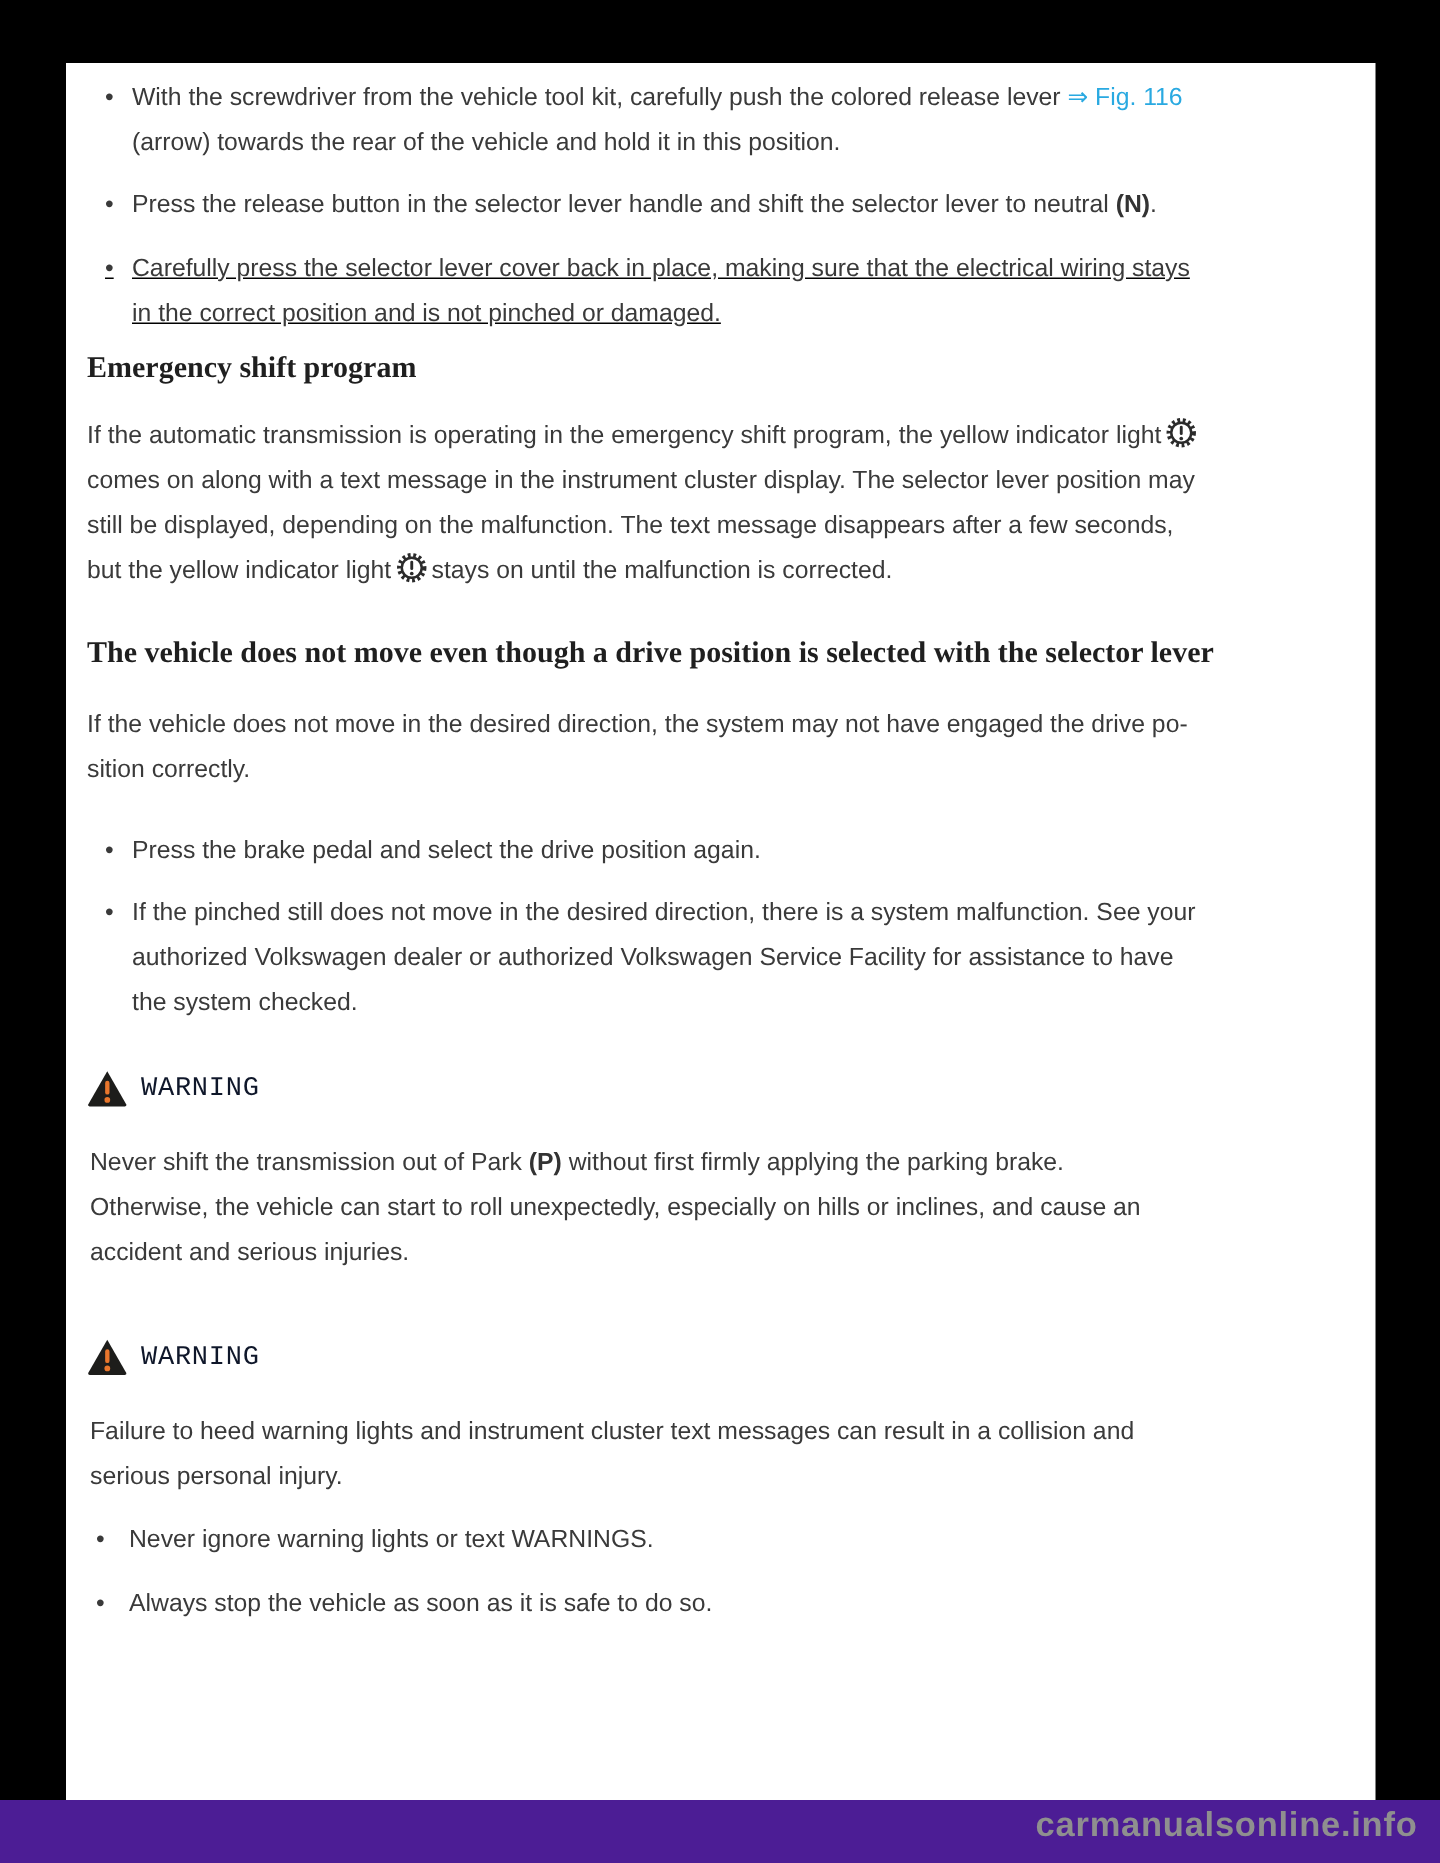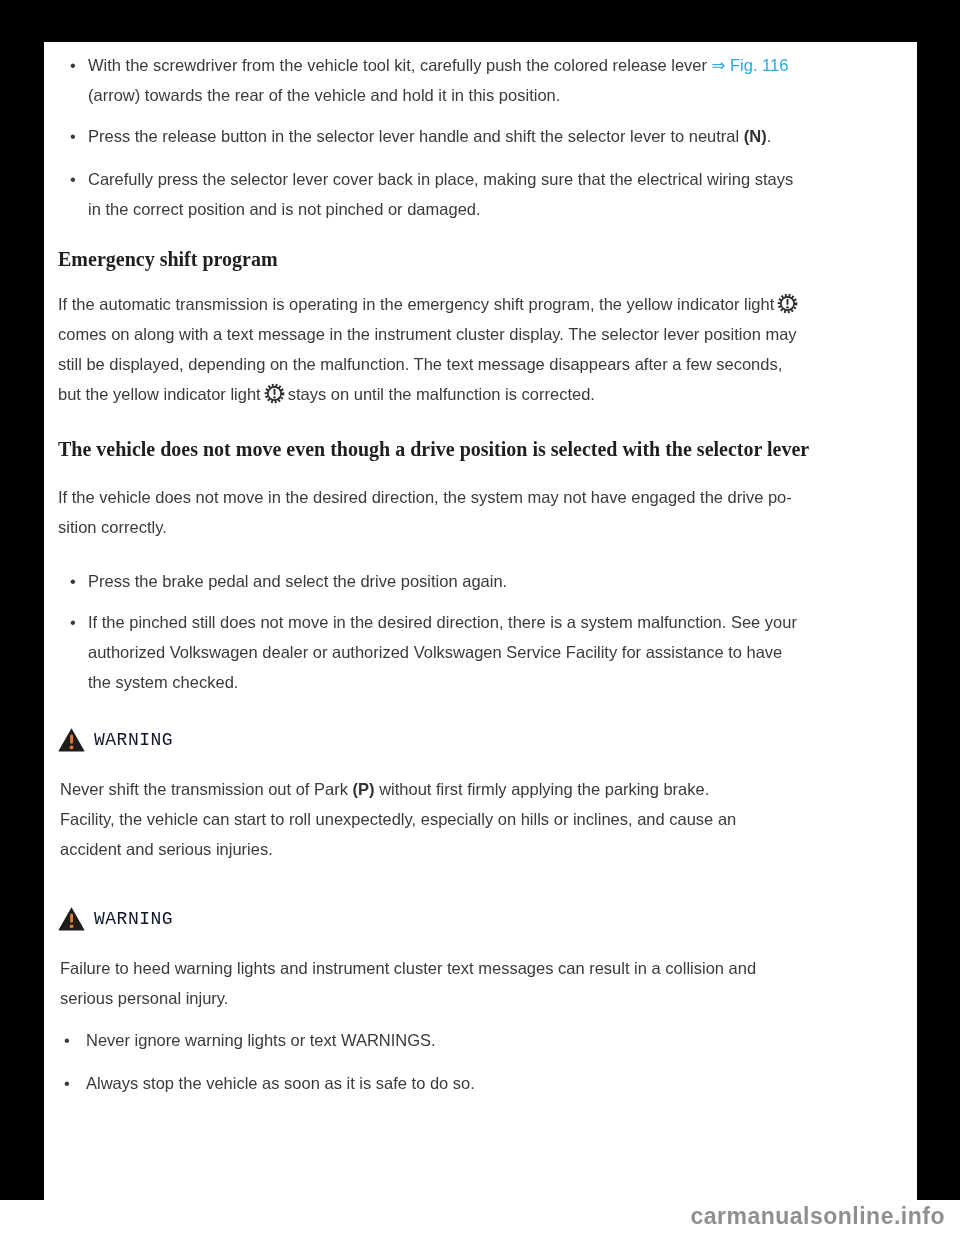--- a/index.html
+++ b/index.html
@@ -11,41 +11,41 @@
     position:absolute;left:44px;top:42px;width:873px;height:1240px;
     background:#fff;box-sizing:border-box;padding:8px 12px 0 14px;overflow:hidden;
   }
   .line{display:block;white-space:nowrap;}
   .body-txt{font-size:16.5px;line-height:30px;color:#3a3a3a;}
   .bullet{display:flex;margin-bottom:12px;}
   .bullet .marker{width:30px;flex:0 0 30px;box-sizing:border-box;padding-left:12px;
     font-size:16.5px;line-height:30px;color:#3a3a3a;}
   .bullet .marker::before{content:"\2022";}
   .blines{flex:1 1 auto;}
-  .mb11{margin-bottom:11px;}.mb13{margin-bottom:13px;}.mb22{margin-bottom:22px;}
+  .mb11{margin-bottom:11px;}.mb13{margin-bottom:13px;}.mb22{margin-bottom:8px;text-decoration:underline;}
   .h-serif{
     font-family:"Liberation Serif",serif;font-weight:700;font-size:20px;line-height:26px;
     color:#1f1f1f;margin:0 0 17px 0;white-space:nowrap;
   }
   .h2-mb{margin-bottom:20px;}
   p.para{margin:0 0 27px 0;}
   .mb22p{margin-bottom:22px !important;}
   .mb24p{margin-bottom:24px !important;}
   b{font-weight:700;color:#333;}
   .fig-link{color:#29a9e1;cursor:pointer;}
   .gear-icon{display:inline-block;vertical-align:-4px;margin:0 3px;}
   .warning{margin-bottom:40px;}
   .warning-head{display:flex;align-items:center;gap:9px;height:30px;margin-bottom:19px;margin-top:0;}
   .warning-title{
     font-family:Liberation Mono, monospace;font-size:18px;color:#0f172a;
     letter-spacing:0.5px;line-height:28px;
   }
   .warn-para{margin:0 0 27px 0;padding-left:2px;}
   .warning .bullet .marker{padding-left:6px;width:28px;flex-basis:28px;}
-  .footer-bar{position:absolute;left:0;top:1200px;width:960px;height:42px;background:#ffffff;}
+  .footer-bar{position:absolute;left:0;top:1200px;width:960px;height:42px;background:#4c1d95;}
   .watermark{
     position:absolute;right:15px;top:3px;font-size:23px;font-weight:700;color:#8f8f8f;
     font-family:"Liberation Sans",sans-serif;letter-spacing:0.5px;
   }
 </style>
 </head>
 <body>
 
 <svg width="0" height="0" style="position:absolute">
   <defs>
@@ -127,21 +127,21 @@
 
   <div class="warning">
     <div class="warning-head">
       <svg width="27" height="26" viewBox="0 0 27 26">
           <use href="#warn-tri"></use>
         </svg>
       <span class="warning-title">WARNING</span>
     </div>
     <p class="warn-para body-txt" style="margin-bottom:0;">
       <span class="line"><span>Never shift the transmission out of Park </span><b>(P)</b><span> without first firmly applying the parking brake.</span></span>
-      <span class="line">Facility, the vehicle can start to roll unexpectedly, especially on hills or inclines, and cause an</span>
+      <span class="line">Otherwise, the vehicle can start to roll unexpectedly, especially on hills or inclines, and cause an</span>
       <span class="line">accident and serious injuries.</span>
     </p>
   </div>
 
   <div class="warning">
     <div class="warning-head">
       <svg width="27" height="26" viewBox="0 0 27 26">
           <use href="#warn-tri"></use>
         </svg>
       <span class="warning-title">WARNING</span>

